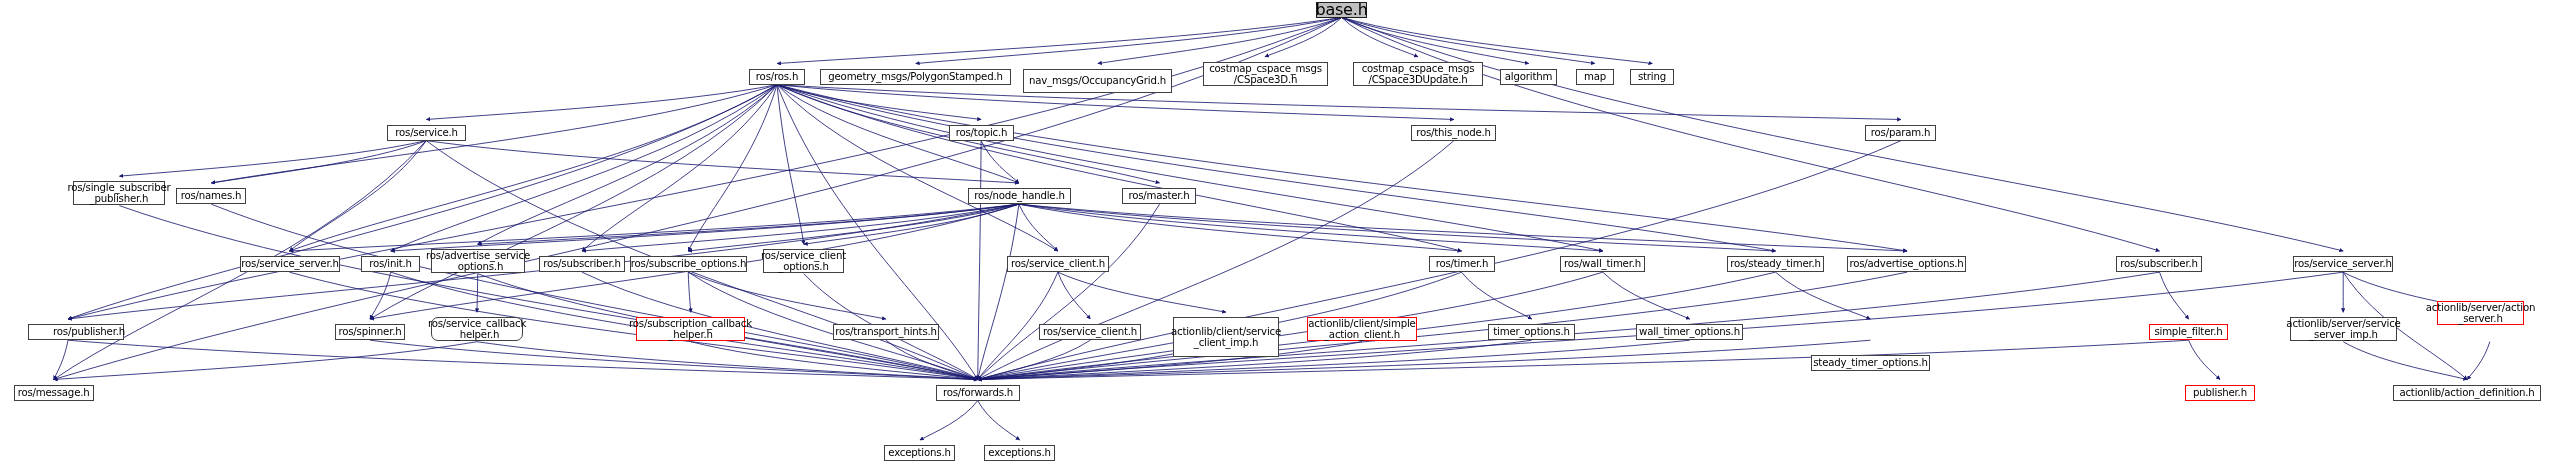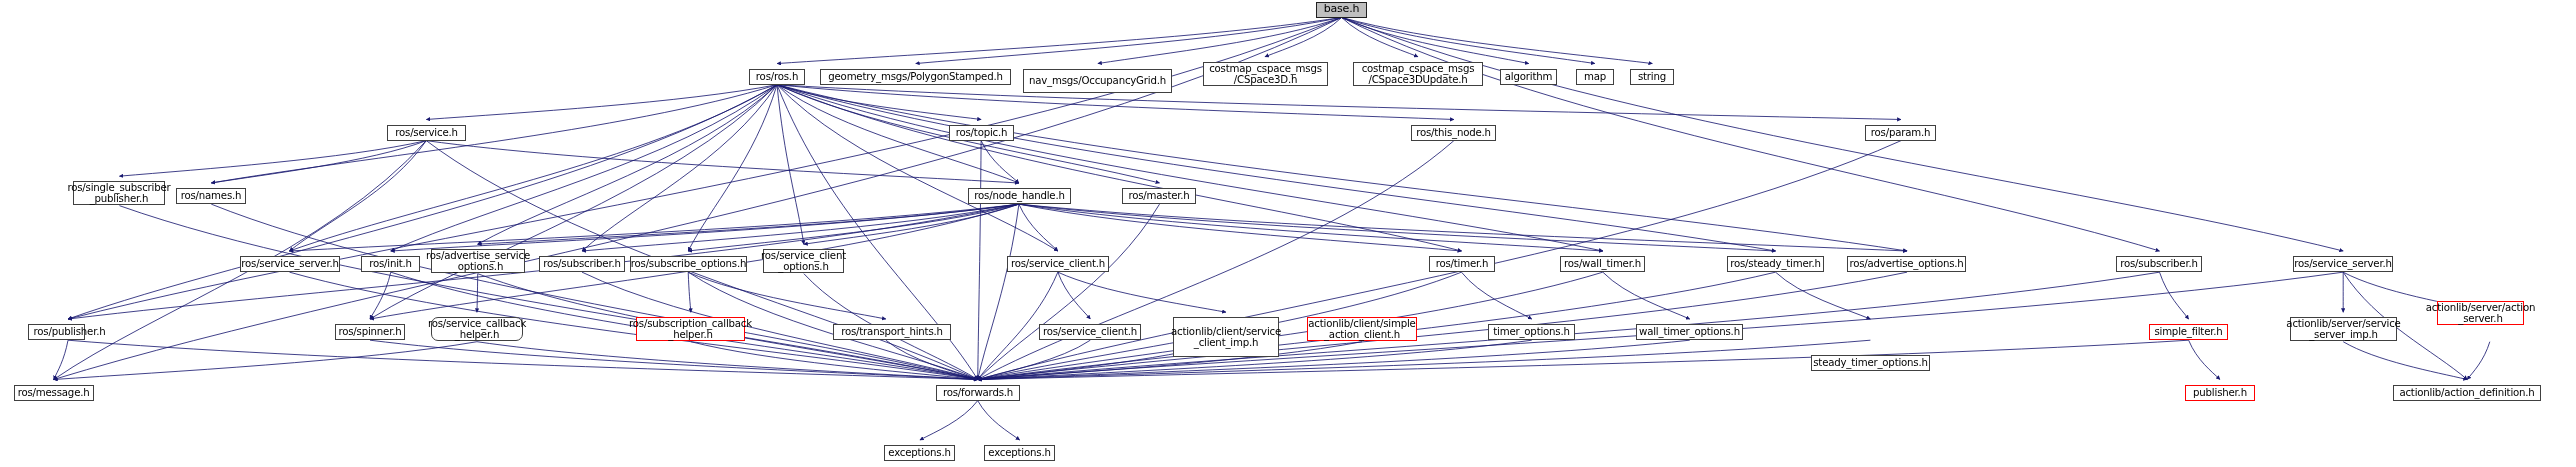--- a/index.html
+++ b/index.html
@@ -24,21 +24,21 @@
     text-align:center;
     line-height:1.12;
     font-size:10.2px;
     letter-spacing:-0.2px;
     white-space:pre-line;
     z-index:5;
   }
   .node.root{
     background:#bfbfbf;
     border:0.8px solid #202020;
-    font-size:11px;
+    font-size:16px;
   }
   .node.red{
     border:0.8px solid #ff0000;
   }
 </style>
 </head>
 <body>
 
 <div id="graph">
   <svg id="edges" xmlns="http://www.w3.org/2000/svg" viewBox="0 0 3408 619">
@@ -184,27 +184,27 @@
       <div class="node" style="left: 630px; top: 256px; width: 117px; height: 16px;">ros/subscribe_options.h</div>
       <div class="node" style="left: 763px; top: 249px; width: 81px; height: 24px;">ros/service_client
 _options.h</div>
       <div class="node" style="left: 1007px; top: 256px; width: 102px; height: 16px;">ros/service_client.h</div>
       <div class="node" style="left: 1429px; top: 256px; width: 66px; height: 16px;">ros/timer.h</div>
       <div class="node" style="left: 1560px; top: 256px; width: 85px; height: 16px;">ros/wall_timer.h</div>
       <div class="node" style="left: 1727px; top: 256px; width: 97px; height: 16px;">ros/steady_timer.h</div>
       <div class="node" style="left: 1847px; top: 256px; width: 119px; height: 16px;">ros/advertise_options.h</div>
       <div class="node" style="left: 2116px; top: 256px; width: 86px; height: 16px;">ros/subscriber.h</div>
       <div class="node" style="left: 2293px; top: 256px; width: 100px; height: 16px;">ros/service_server.h</div>
-      <div class="node" style="left: 28px; top: 324px; width: 57px; height: 16px; padding-left: 26px;">ros/publisher.h</div>
+      <div class="node" style="left: 28px; top: 324px; width: 96px; height: 16px; padding-left: 26px;">ros/publisher.h</div>
       <div class="node" style="left: 335px; top: 324px; width: 70px; height: 16px;">ros/spinner.h</div>
       <div class="node" style="left: 431px; top: 317px; width: 92px; height: 24px; border-radius: 7px;">ros/service_callback
 _helper.h</div>
       <div class="node red" style="left: 636px; top: 317px; width: 109px; height: 24px;">ros/subscription_callback
 _helper.h</div>
-      <div class="node" style="left: 833px; top: 324px; width: 118px; height: 16px;">ros/transport_hints.h</div>
+      <div class="node" style="left: 833px; top: 324px; width: 106px; height: 16px;">ros/transport_hints.h</div>
       <div class="node" style="left: 1039px; top: 324px; width: 102px; height: 16px;">ros/service_client.h</div>
       <div class="node" style="left: 1173px; top: 317px; width: 106px; height: 40px;">actionlib/client/service
 _client_imp.h</div>
       <div class="node red" style="left: 1307px; top: 317px; width: 110px; height: 24px;">actionlib/client/simple
 _action_client.h</div>
       <div class="node" style="left: 1488px; top: 324px; width: 87px; height: 16px;">timer_options.h</div>
       <div class="node" style="left: 1636px; top: 324px; width: 107px; height: 16px;">wall_timer_options.h</div>
       <div class="node" style="left: 1811px; top: 324px; width: 119px; height: 16px; margin-top: 31px;">steady_timer_options.h</div>
       <div class="node red" style="left: 2149px; top: 324px; width: 79px; height: 16px;">simple_filter.h</div>
       <div class="node" style="left: 2290px; top: 317px; width: 107px; height: 24px;">actionlib/server/service

